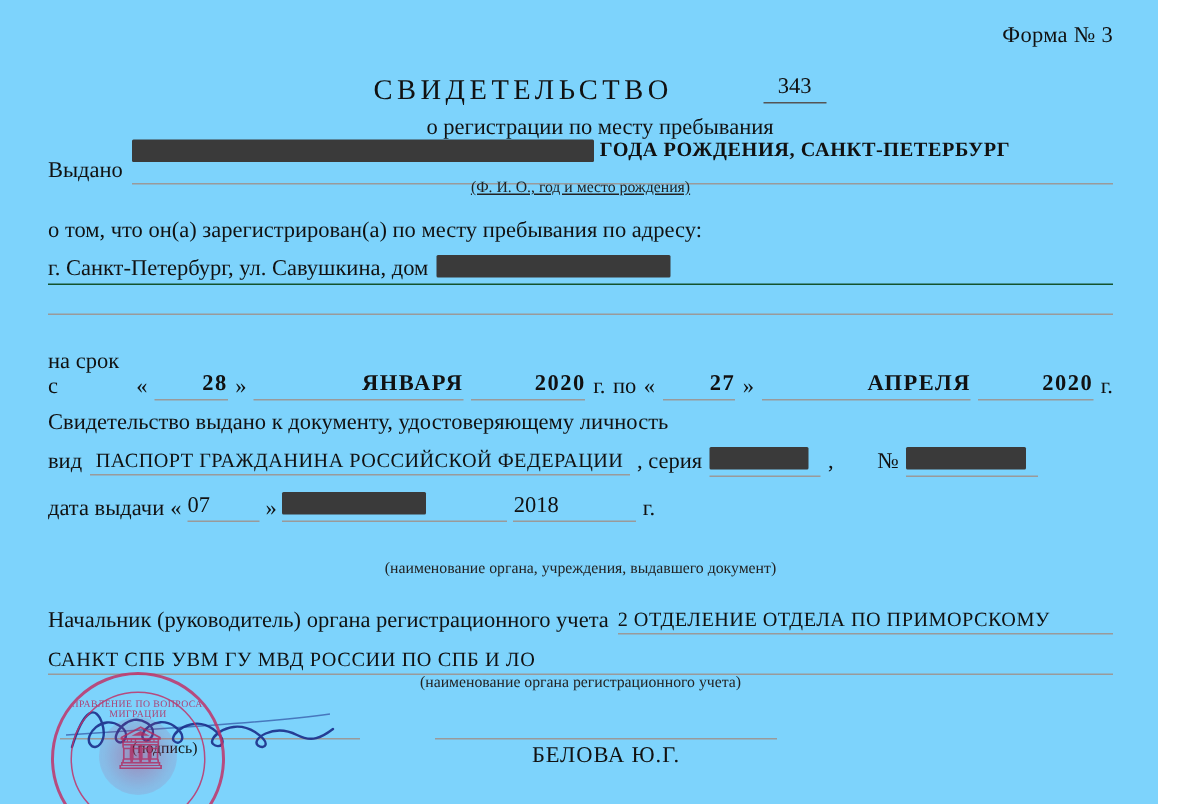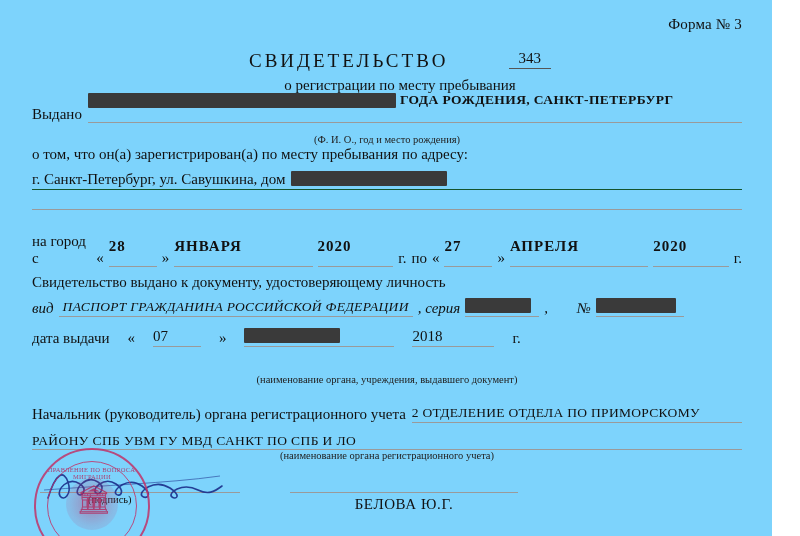--- a/index.html
+++ b/index.html
@@ -83,57 +83,57 @@
   #row-issued .fill {
     flex: 1;
     border-bottom: 1px solid #9a9a9a;
     display: flex;
     align-items: flex-end;
     padding-bottom: 14px;
     font-weight: bold;
   }
   .caps { font-size: 13.5px; letter-spacing: 0.4px; }
 
-  #cap-fio { top: 132px; }
+  #cap-fio { top: 118px; text-decoration: underline; }
 
   #row-about { top: 145px; }
   #row-about .txt { font-size: 15px; }
 
   #row-addr { top: 170px; display: flex; align-items: flex-end; }
   #row-addr .fill {
     flex: 1;
     border-bottom: 1px solid #14532d;
     padding-bottom: 1px;
     white-space: nowrap;
     overflow: hidden;
   }
   #row-addr2 { top: 196px; height: 14px; }
   #cap-addr { top: 210px; }
 
   
   #row-term { top: 233px; display: flex; align-items: flex-end; font-size: 15px; gap: 5px; }
   #row-term .u {
     border-bottom: 1px solid #9a9a9a;
-    text-align: left;
-    padding-bottom: 11px;
+    text-align: right;
+    padding-bottom: 1px;
     font-weight: bold;
     letter-spacing: 1px;
   }
   .w-day { width: 52px; }
   .w-month { width: 150px; }
   .w-year { width: 82px; }
 
   
   #row-doc { top: 274px; font-size: 15px; }
 
-  #row-kind { top: 298px; display: flex; align-items: flex-end; font-size: 15px; gap: 5px; font-style: italic; }
+  #row-kind { top: 298px; display: flex; align-items: center; font-size: 15px; gap: 5px; }
   #row-kind .u { border-bottom: 1px solid #9a9a9a; padding-bottom: 1px; }
   #row-kind .docname { letter-spacing: 0.3px; font-size: 13.5px; padding: 0 4px 1px 4px; }
 
-  #row-date { top: 328px; display: flex; align-items: flex-end; font-size: 15px; gap: 18px; }
+  #row-date { top: 328px; display: flex; align-items: flex-end; font-size: 15px; gap: 4px; }
   #row-date .u { border-bottom: 1px solid #9a9a9a; padding-bottom: 1px; }
 
   #row-organ { top: 355px; }
   #row-organ .txt { font-size: 14px; letter-spacing: 0.6px; }
   #cap-organ { top: 372px; }
 
   
   #row-chief { top: 405px; display: flex; align-items: flex-end; font-size: 15px; gap: 6px; }
   #row-chief .u { flex: 1; border-bottom: 1px solid #9a9a9a; padding-bottom: 1px; font-size: 13.5px; letter-spacing: 0.3px; }
   #row-chief2 { top: 431px; }
@@ -261,21 +261,21 @@
 
   <div class="row" id="row-addr">
     <span class="fill">
       <span class="lbl">г. Санкт-Петербург, ул. Савушкина, дом</span>
       <span class="redact" style="width:156px;margin-left:2px"></span>
     </span>
   </div>
   <div class="row line" id="row-addr2"></div>
 
   <div class="row" id="row-term">
-    <span>на город с</span>
+    <span>на срок с</span>
     <span>«</span>
     <span class="u w-day">28</span>
     <span>»</span>
     <span class="u w-month">ЯНВАРЯ</span>
     <span class="u w-year">2020</span>
     <span>г.</span>
     <span>по</span>
     <span>«</span>
     <span class="u w-day">27</span>
     <span>»</span>
@@ -314,21 +314,21 @@
     <span>г.</span>
   </div>
 
   <div class="row caption" id="cap-organ" style="text-align:center">(наименование органа, учреждения, выдавшего документ)</div>
 
   <div class="row" id="row-chief">
     <span>Начальник (руководитель) органа регистрационного учета</span>
     <span class="u">2 ОТДЕЛЕНИЕ ОТДЕЛА  ПО ПРИМОРСКОМУ</span>
   </div>
   <div class="row line" id="row-chief2">
-    <span class="txt">РАЙОНУ СПБ УВМ  ГУ  МВД САНКТ  ПО СПБ  И  ЛО</span>
+    <span class="txt">САНКТ СПБ УВМ  ГУ  МВД РОССИИ  ПО СПБ  И  ЛО</span>
   </div>
   <div class="row caption" id="cap-chief">(наименование органа регистрационного учета)</div>
 
   <div id="sign-line"></div>
   <div id="sign-cap">(подпись)</div>
 
   <svg class="signature" viewBox="0 0 190 46">
     <path d="M6,36 C14,10 22,8 26,20 C30,32 22,40 18,34 C14,28 26,14 38,22 C46,27 40,36 36,32 C32,28 44,12 56,20 C64,25 58,34 54,31 C49,27 62,14 74,22 C84,29 78,36 74,32 C70,28 86,14 100,24 C112,33 104,38 100,34 C96,30 112,16 128,26 C140,34 134,38 130,35 C125,31 140,20 156,28 C166,33 172,30 180,24" fill="none" stroke="#1b2d8a" stroke-width="1.6" stroke-linecap="round" opacity="0.9"></path>
     <path d="M2,28 C30,26 60,24 92,22 C120,20 150,18 178,14" fill="none" stroke="#1b2d8a" stroke-width="1" opacity="0.55"></path>
   </svg>

